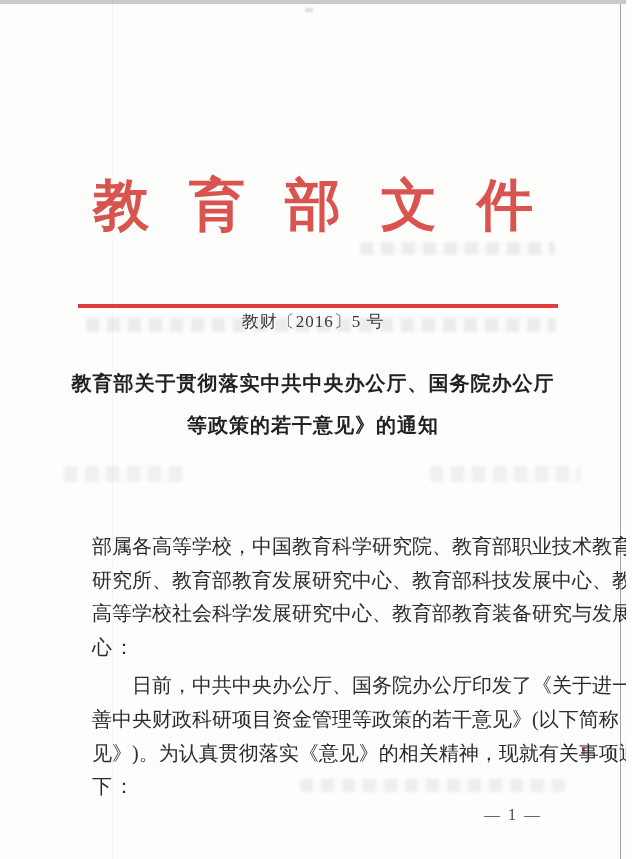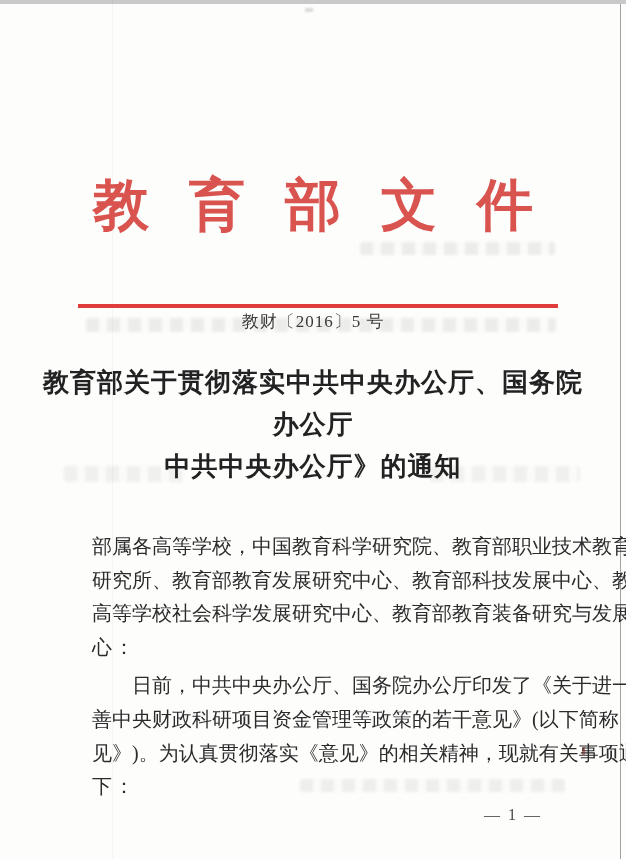--- a/index.html
+++ b/index.html
@@ -68,21 +68,21 @@
   .red-rule {
     position: absolute; top: 304px; left: 78px; width: 480px; height: 4px;
     background: var(--rule-red, #e03c3c);
   }
 
   
   .doc-title {
     position: absolute; top: 362px; left: 40px; right: 40px;
     text-align: center;
     font-weight: 700;
-    font-size: 26px; line-height: 42px;
+    font-size: 20px; line-height: 42px;
     letter-spacing: 1px;
     color: #222222;
   }
 
   
   .doc-body {
     position: absolute; top: 530px; left: 92px; width: 468px;
     font-size: 20px; line-height: 33.6px;
     color: #2b2b2b;
   }
@@ -122,21 +122,21 @@
   <div class="speck-gray"></div>
 
   <div class="letterhead-title">教 育 部 文 件</div>
 
   <div class="doc-number">教财〔2016〕5 号</div>
 
   <div class="red-rule"></div>
 
   <div class="doc-title">
       <div class="title-line">教育部关于贯彻落实中共中央办公厅、国务院办公厅</div>
-      <div class="title-line">中共中央办公厅》的通知</div>
+      <div class="title-line">等政策的若干意见》的通知</div>
     </div>
 
   <div class="doc-body">
       <div class="paragraph">
         <div class="body-line">部属各高等学校，中国教育科学研究院、教育部职业技术教育中心</div>
         <div class="body-line">研究所、教育部教育发展研究中心、教育部科技发展中心、教育部</div>
         <div class="body-line">高等学校社会科学发展研究中心、教育部教育装备研究与发展中</div>
         <div class="body-line line-end">心：</div>
       </div>
       <div class="paragraph">

